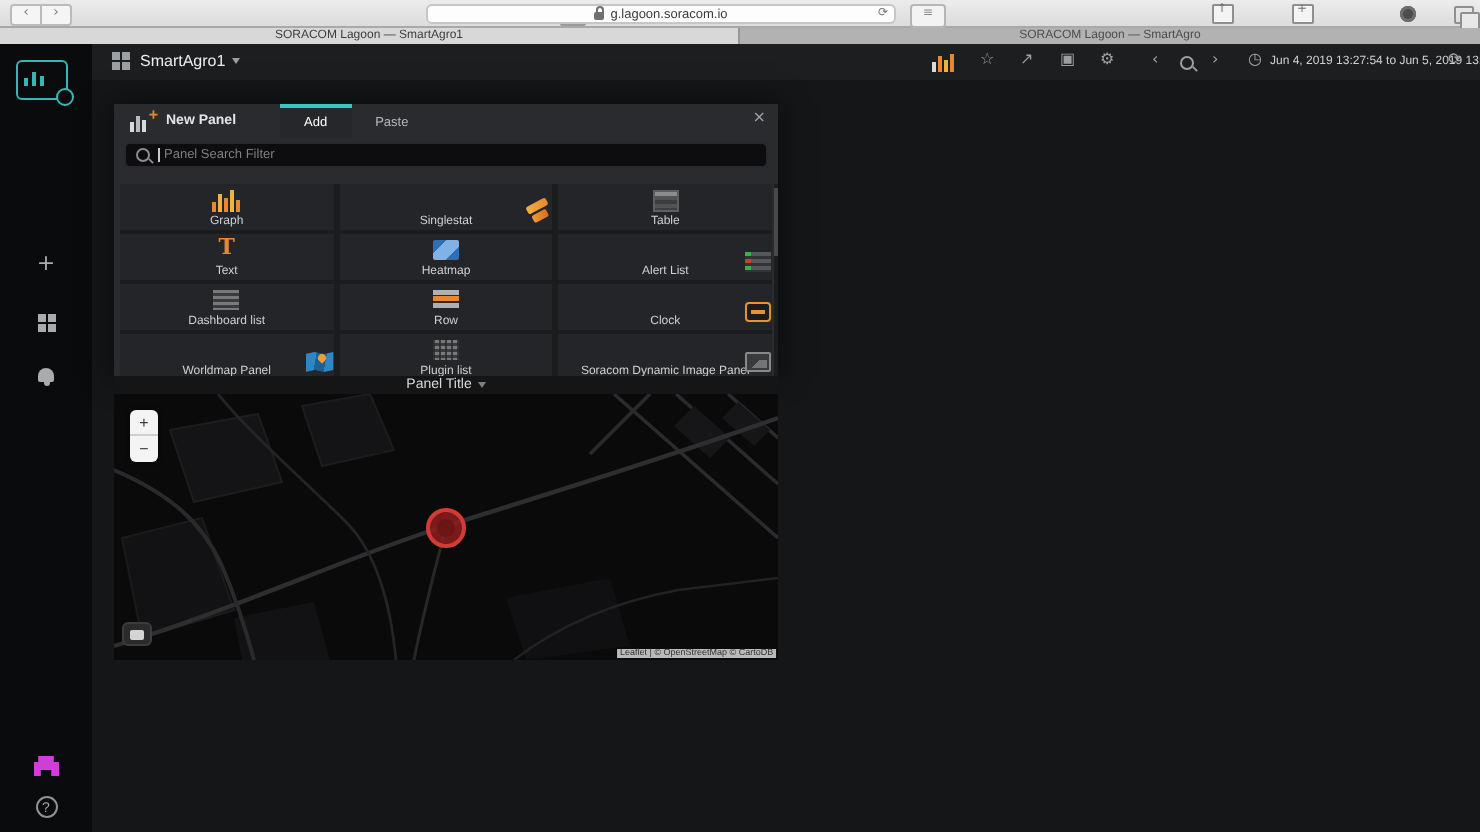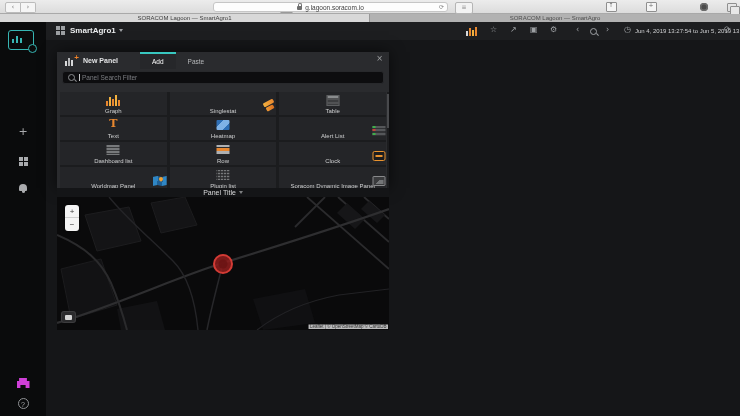--- a/index.html
+++ b/index.html
@@ -64,21 +64,21 @@
   .bell::after{content:"";position:absolute;left:2.5px;bottom:-2px;width:3px;height:2px;background:#a9abae;border-radius:0 0 2px 2px;}
   #side-avatar{top:356px;}
   .invader{width:13px;height:10px;margin:0 auto;background:#cf3fd8;
     clip-path:polygon(20% 0,80% 0,80% 30%,100% 30%,100% 100%,70% 100%,70% 70%,30% 70%,30% 100%,0 100%,0 30%,20% 30%);}
   #side-help{top:376px;}
   .helpc{width:11px;height:11px;margin:0 auto;border:1px solid #8f9194;border-radius:50%;
     color:#a9abae;font-size:7px;line-height:11px;text-align:center;box-sizing:border-box;}
 
   #topnav{position:absolute;left:46px;top:0;width:694px;height:18px;background:#1d1e20;}
   #dash-grid-ic{position:absolute;left:10px;top:4px;}
-  #dash-title{position:absolute;left:24px;top:4px;font-size:8px;color:#eceeef;font-weight:bold;text-align:center;}
+  #dash-title{position:absolute;left:24px;top:4px;font-size:8px;color:#eceeef;font-weight:normal;text-align:center;}
   .caret{display:inline-block;width:0;height:0;border-left:2.5px solid transparent;
     border-right:2.5px solid transparent;border-top:3px solid #9da0a3;margin-left:3px;vertical-align:middle;}
   .nav-ic{position:absolute;top:4px;color:#9da0a3;font-size:8px;}
   #nav-logo{left:420px;top:5px;width:11px;height:9px;background:
     linear-gradient(#d8d9da 0 0) 0 100%/2px 5px no-repeat,
     linear-gradient(#e8872f 0 0) 3px 100%/2px 8px no-repeat,
     linear-gradient(#f2b13e 0 0) 6px 100%/2px 6px no-repeat,
     linear-gradient(#e8872f 0 0) 9px 100%/2px 9px no-repeat;}
   #nav-star{left:444px;}
   #nav-share{left:464px;}

